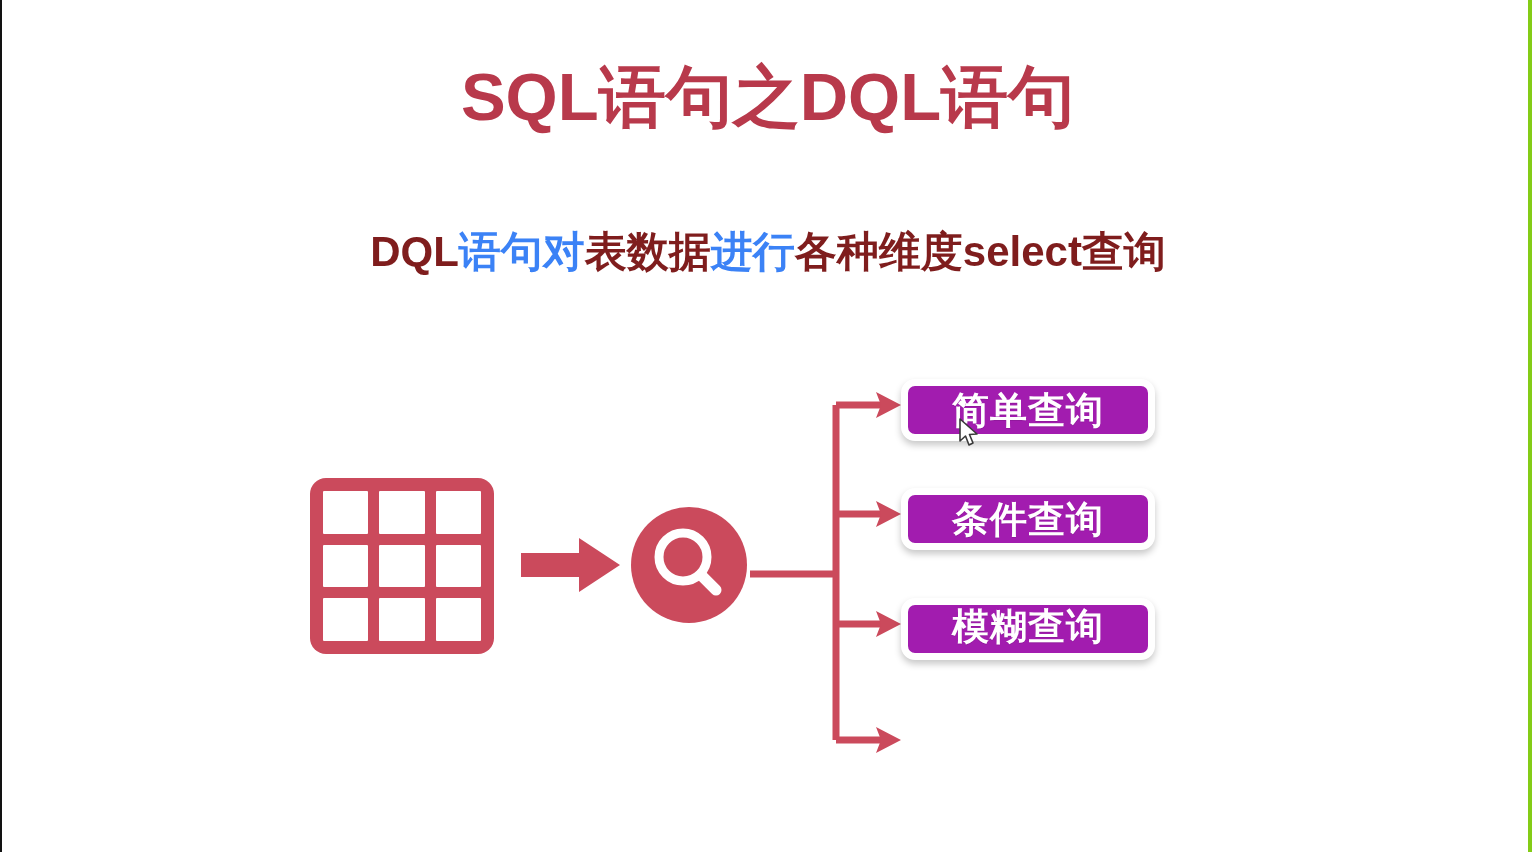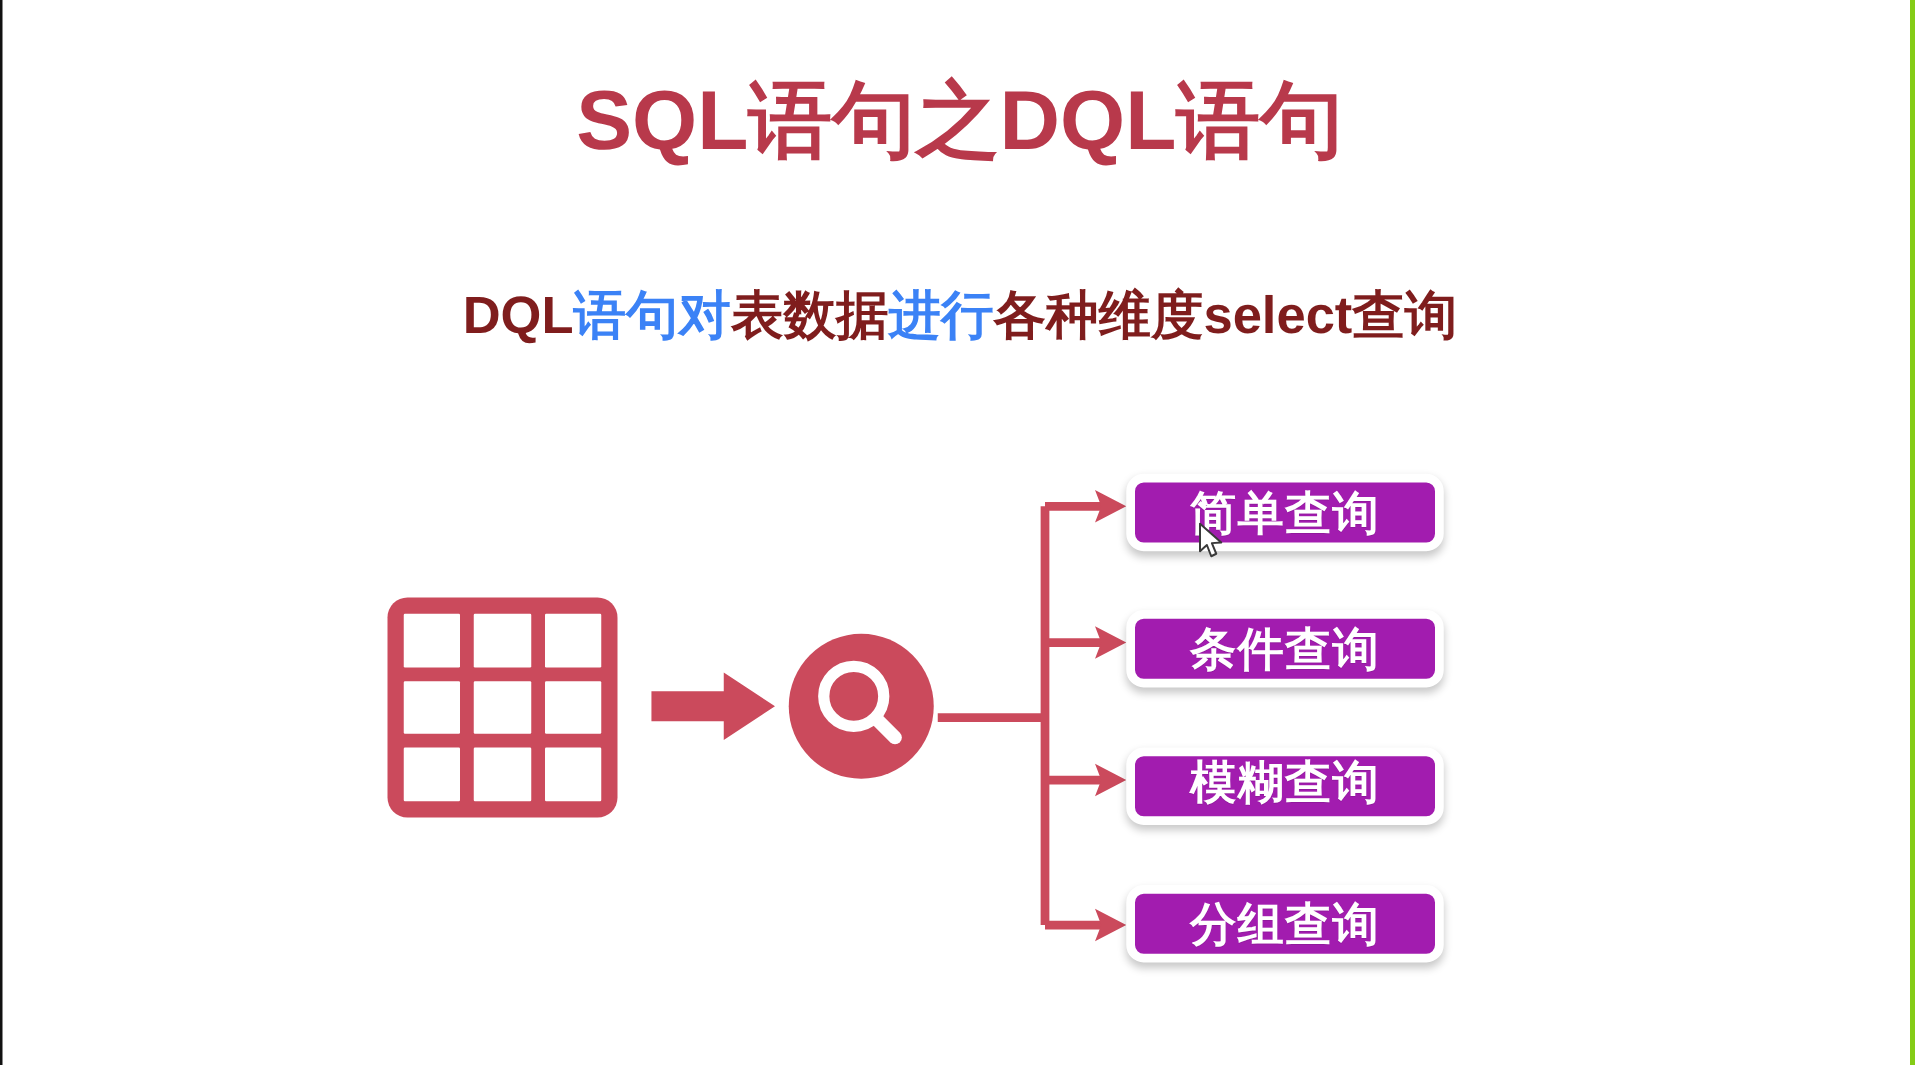--- a/index.html
+++ b/index.html
@@ -210,23 +210,20 @@
 
     <div class="chip chip-0">
       <span class="chip-label">简单查询</span>
     </div>
     <div class="chip chip-1">
       <span class="chip-label">条件查询</span>
     </div>
     <div class="chip chip-2">
       <span class="chip-label">模糊查询</span>
     </div>
-    <div class="chip chip-3">
-      <span class="chip-label">分组查询</span>
-    </div>
 
   </div>
 
   <svg class="cursor" viewBox="0 0 22 30">
     <path d="M1 1 L1 23 L6.5 18 L10 27 L14 25 L10.5 16.5 L18 16 Z" fill="#ffffff" stroke="#3a3a3a" stroke-width="1.6" stroke-linejoin="round"></path>
   </svg>
 
 </div>
 
 </body></html>

